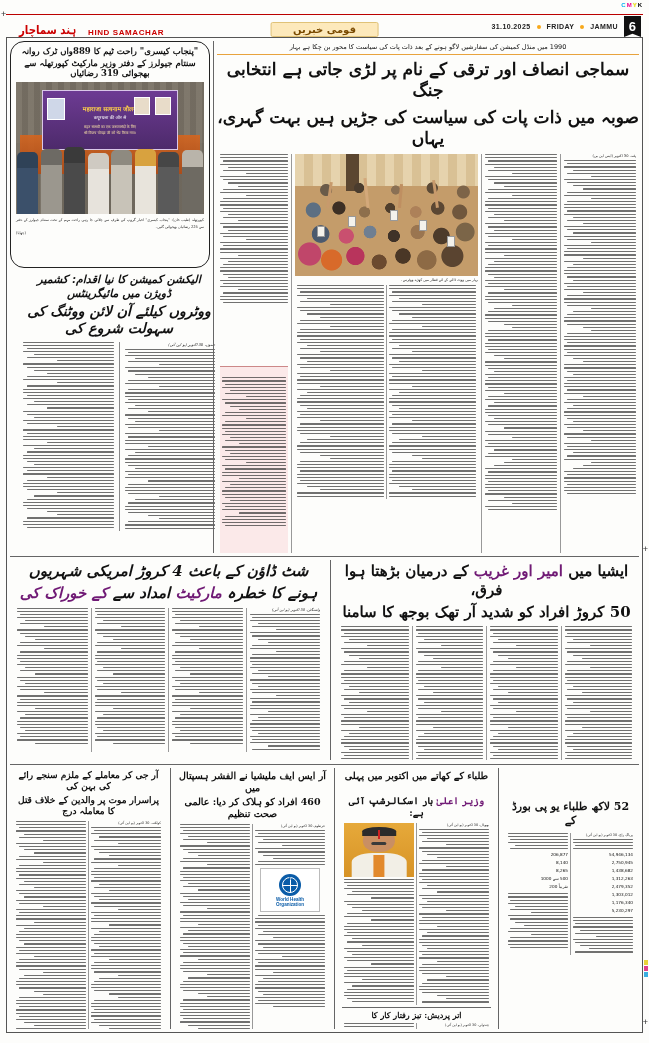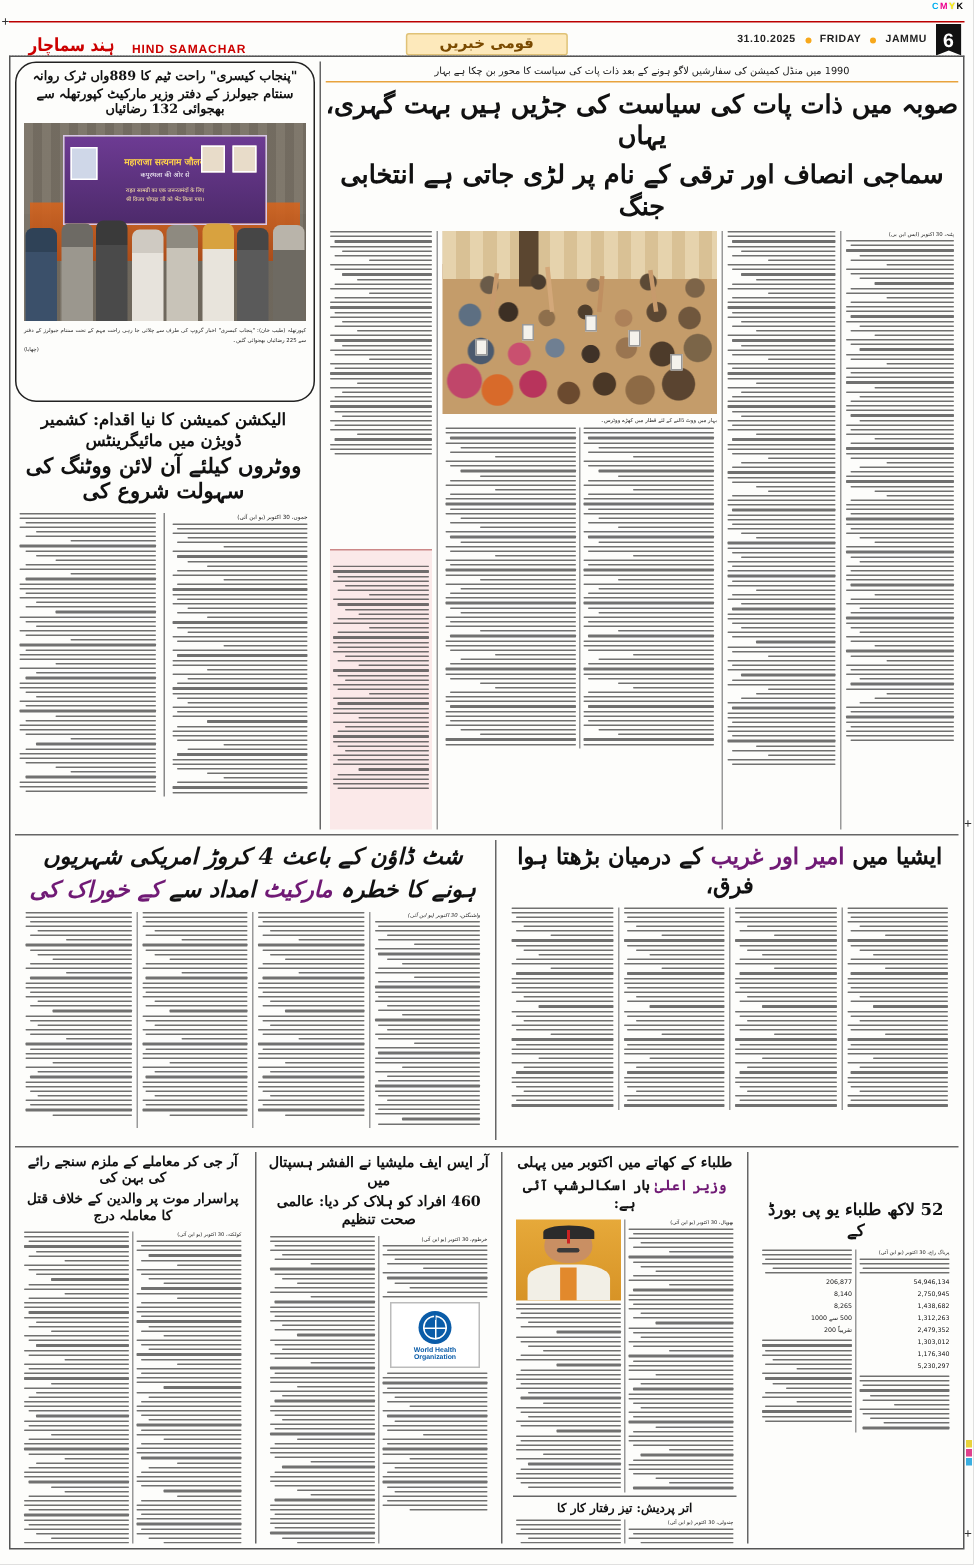--- a/index.html
+++ b/index.html
@@ -91,21 +91,21 @@
       <span>JAMMU</span>
       <span class="pagenum">6</span>
     </div>
   </div>
 
   <div class="frame">
 
     <div style="position:absolute;left:3px;top:3px;width:200px;height:227px;
                 border:1.2px solid #222;border-radius:14px;box-sizing:border-box;padding:4px 5px;overflow:hidden;">
       <div class="hl" style="font-size:8.5px;">"پنجاب کیسری" راحت ٹیم کا 889واں ٹرک روانہ</div>
-      <div class="hl" style="font-size:8.5px;margin-top:1px;">سنتام جیولرز کے دفتر وزیر مارکیٹ کپورتھلہ سے بھجوائی 132 رضائیاں</div>
+      <div class="hl" style="font-size:8.5px;margin-top:1px;">سنتام جیولرز کے دفتر وزیر مارکیٹ کپورتھلہ سے بھجوائی 319 رضائیاں</div>
 
       <div class="photo" style="margin-top:3px;height:132px;border:0;
                   background:linear-gradient(#8c8478 0 46%,#6f6a60 46% 100%);">
 
         <div style="position:absolute;inset:0;background:
              repeating-linear-gradient(90deg,#7d766a 0 6px,#6e675c 6px 12px);opacity:.85;"></div>
         <div style="position:absolute;left:2%;right:2%;top:40%;height:30%;
              background:linear-gradient(#d4651f,#b24a13);opacity:.9;"></div>
 
         <div style="position:absolute;left:14%;right:14%;top:6%;height:44%;
@@ -131,21 +131,21 @@
           <div style="width:11%;height:86%;background:linear-gradient(#b9b4aa 0 26%,#6e6a62 26% 100%);border-radius:5px 5px 0 0;"></div>
         </div>
       </div>
 
       <div style="margin-top:3px;" class="lines">
         <div class="cap urdu" style="font-size:3.6px;line-height:1.85;text-align:justify;">کپورتھلہ (طیب خان): "پنجاب کیسری" اخبار گروپ کی طرف سے چلائی جا رہی راحت مہم کے تحت سنتام جیولرز کے دفتر سے 225 رضائیاں بھجوائی گئیں۔</div>
         <div class="cap urdu" style="font-size:3.6px;text-align:left;margin-top:1px;">(چھایا)</div>
       </div>
     </div>
 
-    <div style="position:absolute;left:2px;top:233px;width:200px;height:282px;padding:2px 4px;box-sizing:border-box;overflow:hidden;">
+    <div style="position:absolute;left:12px;top:233px;width:200px;height:282px;padding:2px 4px;box-sizing:border-box;overflow:hidden;font-style:italic;">
       <div class="hl" style="font-size:11px;">الیکشن کمیشن کا نیا اقدام: کشمیر ڈویژن میں مائیگرینٹس</div>
       <div class="hl" style="font-size:14px;margin-top:2px;">ووٹروں کیلئے آن لائن ووٹنگ کی سہولت شروع کی</div>
       <div style="display:flex;gap:5px;margin-top:4px;direction:rtl;">
         <div style="flex:1;" class="lines">
           <div class="cap urdu" style="font-size:3.8px;margin-bottom:2px;">جموں، 30 اکتوبر (یو این آئی)</div>
           <i></i>
             <i></i>
             <i></i>
             <i></i>
             <i></i>
@@ -269,22 +269,22 @@
       </div>
     </div>
 
     <div class="vline" style="position:absolute;left:206px;top:3px;height:512px;"></div>
 
     <div style="position:absolute;left:210px;top:3px;right:3px;height:512px;box-sizing:border-box;overflow:hidden;">
 
       <div class="kicker" style="padding:2px 4px 3px;">1990 میں منڈل کمیشن کی سفارشیں لاگو ہونے کے بعد ذات پات کی سیاست کا محور بن چکا ہے بہار</div>
       <div class="rule-orange"></div>
 
+      <div class="hl" style="font-size:17px;margin-top:4px;letter-spacing:-.2px;">سماجی انصاف اور ترقی کے نام پر لڑی جاتی ہے انتخابی جنگ</div>
       <div class="hl" style="font-size:17px;margin-top:5px;letter-spacing:-.2px;">صوبہ میں ذات پات کی سیاست کی جڑیں ہیں بہت گہری، یہاں</div>
-      <div class="hl" style="font-size:17px;margin-top:4px;letter-spacing:-.2px;">سماجی انصاف اور ترقی کے نام پر لڑی جاتی ہے انتخابی جنگ</div>
 
       <div style="display:flex;direction:rtl;margin-top:5px;gap:0;height:432px;">
 
         <div style="width:78px;padding:0 3px;box-sizing:border-box;" class="lines">
           <div class="cap urdu" style="font-size:3.6px;margin-bottom:2px;">پٹنہ، 30 اکتوبر (ایس این بی)</div>
           <i></i>
             <i></i>
             <i></i>
             <i></i>
             <i></i>
@@ -1017,20 +1017,21 @@
     </div>
 
     <div class="vline" style="position:absolute;left:323px;top:522px;height:200px;"></div>
 
     <div style="position:absolute;left:327px;top:522px;right:3px;height:200px;padding:2px 4px;box-sizing:border-box;overflow:hidden;">
       <div class="hl" style="font-size:15px;">
         <span>ایشیا میں</span>
         <span class="blue">امیر اور غریب</span>
         <span>کے درمیان بڑھتا ہوا فرق،</span>
       </div>
+      <div class="hl" style="font-size:15px;margin-top:3px;">50 کروڑ افراد کو شدید آر تھک بوجھ کا سامنا</div>
       <div style="display:flex;direction:rtl;margin-top:5px;gap:0;">
         <div style="flex:1;padding:0 3px;" class="lines">
           <i></i>
             <i></i>
             <i></i>
             <i></i>
             <i></i>
             <i></i>
             <i></i>
             <i></i>
@@ -1491,21 +1492,21 @@
             <i></i>
         </div>
       </div>
 
     </div>
 
     <div class="vline" style="position:absolute;left:327px;top:730px;bottom:3px;"></div>
 
     <div style="position:absolute;left:331px;top:730px;width:157px;bottom:3px;padding:2px 4px;box-sizing:border-box;overflow:hidden;">
       <div class="hl" style="font-size:9.5px;">طلباء کے کھاتے میں اکتوبر میں پہلی</div>
-      <div class="hl" style="font-size:9.5px;margin-top:3px;">
+      <div class="hl" style="font-size:9.5px;margin-top:13px;">
         <span class="blue">وزیر اعلیٰ</span>
         <span>بار اسکالرشپ آئی ہے:</span>
       </div>
       <div style="display:flex;direction:rtl;margin-top:4px;gap:0;">
         <div style="flex:1;padding:0 2px;" class="lines">
           <div class="cap urdu" style="font-size:3.4px;margin-bottom:2px;">بھوپال، 30 اکتوبر (یو این آئی)</div>
           <i></i>
             <i></i>
             <i></i>
             <i></i>

